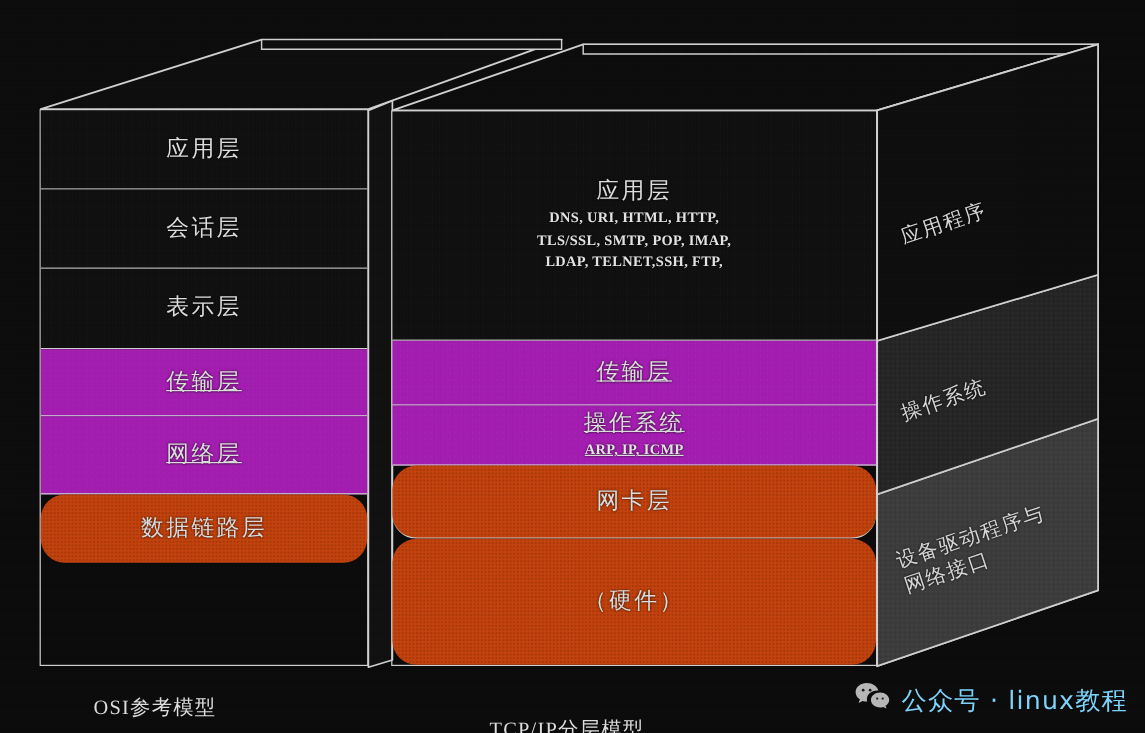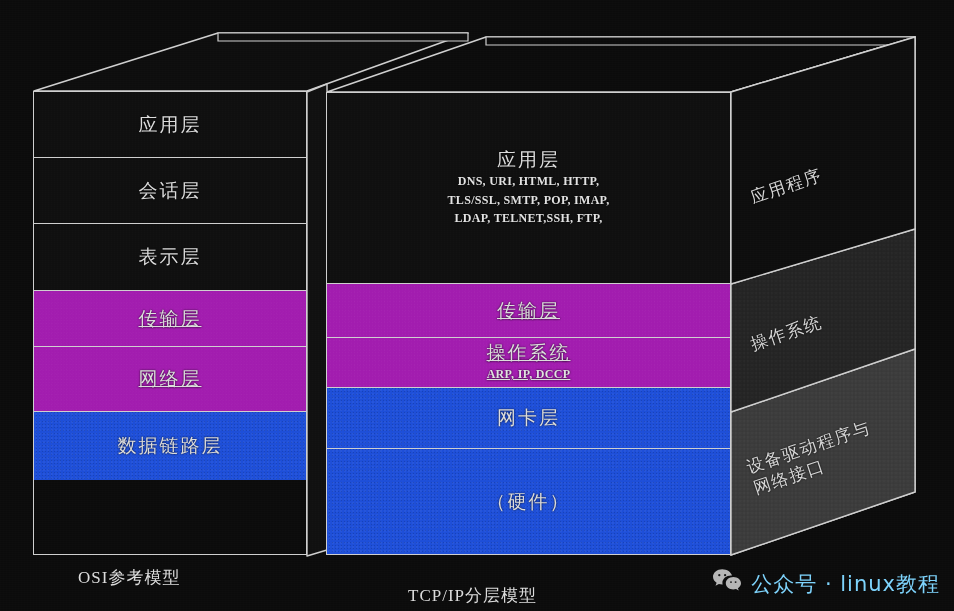--- a/index.html
+++ b/index.html
@@ -60,21 +60,21 @@
     justify-content: center;
     text-align: center;
     color: #dcdcdc;
     overflow: hidden;
   }
   .row:last-child { border-bottom: 0; }
 
   
   .tier-dark   { background: #0f0f0f; }
   .tier-mid    { background: #a21caf; text-decoration: underline; }
-  .tier-light  { background: #1d4ed8; }
+  .tier-light  { background: #c2410c; border-radius: 20px; }
 
   .row .noise {
     position: absolute;
     inset: 0;
     pointer-events: none;
     opacity: .5;
   }
   .tier-mid .noise {
     background-image:
       radial-gradient(rgba(255,255,255,.05) .6px, transparent .7px),
@@ -142,20 +142,21 @@
 
   
   .caption {
     position: absolute;
     z-index: 30;
     font-family: "Liberation Serif", "DejaVu Serif", serif;
     font-size: 17px;
     letter-spacing: 1px;
     color: #dcdcdc;
     white-space: nowrap;
+    margin-top: 12px;
   }
 
   
   #watermark {
     position: absolute;
     right: 14px;
     bottom: 14px;
     z-index: 40;
     display: flex;
     align-items: center;
@@ -242,21 +243,21 @@
         <div class="cn">表示层</div>
       </div>
       <div class="row tier-mid" style="height: 56px;">
         <div class="noise"></div>
         <div class="cn">传输层</div>
       </div>
       <div class="row tier-mid" style="height: 65px;">
         <div class="noise"></div>
         <div class="cn">网络层</div>
       </div>
-      <div class="row tier-light" style="height: 68px;">
+      <div class="row tier-light" style="height: 57px;">
         <div class="noise"></div>
         <div class="cn">数据链路层</div>
       </div>
     </div>
 
   <div class="stack" id="tcpip-stack" style="left:326px;top:92px;width:405px;height:463px;">
 
   <div class="row tier-dark" style="height: 191px;">
         <div class="noise"></div>
         <div class="cn">应用层</div>
@@ -267,21 +268,21 @@
         </div>
       </div>
       <div class="row tier-mid" style="height: 54px;">
         <div class="noise"></div>
         <div class="cn">传输层</div>
       </div>
       <div class="row tier-mid" style="height: 50px;">
         <div class="noise"></div>
         <div class="cn">操作系统</div>
         <div class="proto">
-          <div>ARP, IP, DCCP</div>
+          <div>ARP, IP, ICMP</div>
         </div>
       </div>
       <div class="row tier-light" style="height: 61px;">
         <div class="noise"></div>
         <div class="cn">网卡层</div>
       </div>
       <div class="row tier-light" style="height: 105px;">
         <div class="noise"></div>
         <div class="cn">（硬件）</div>
       </div>

